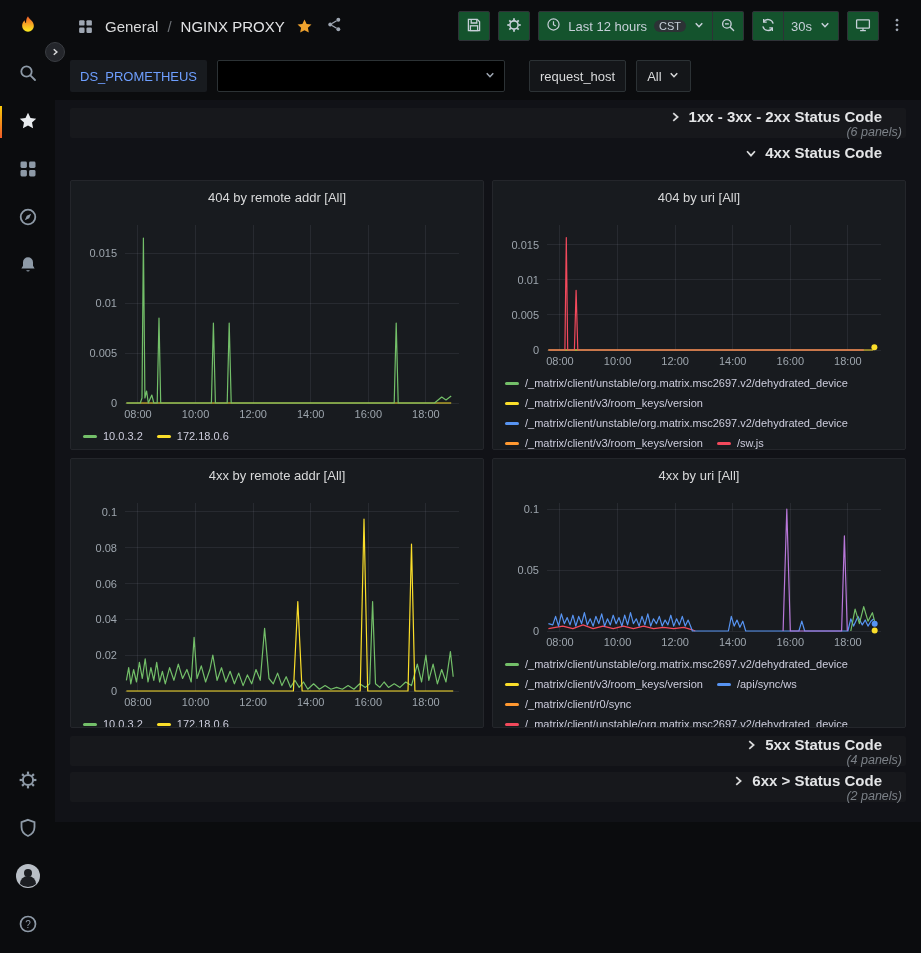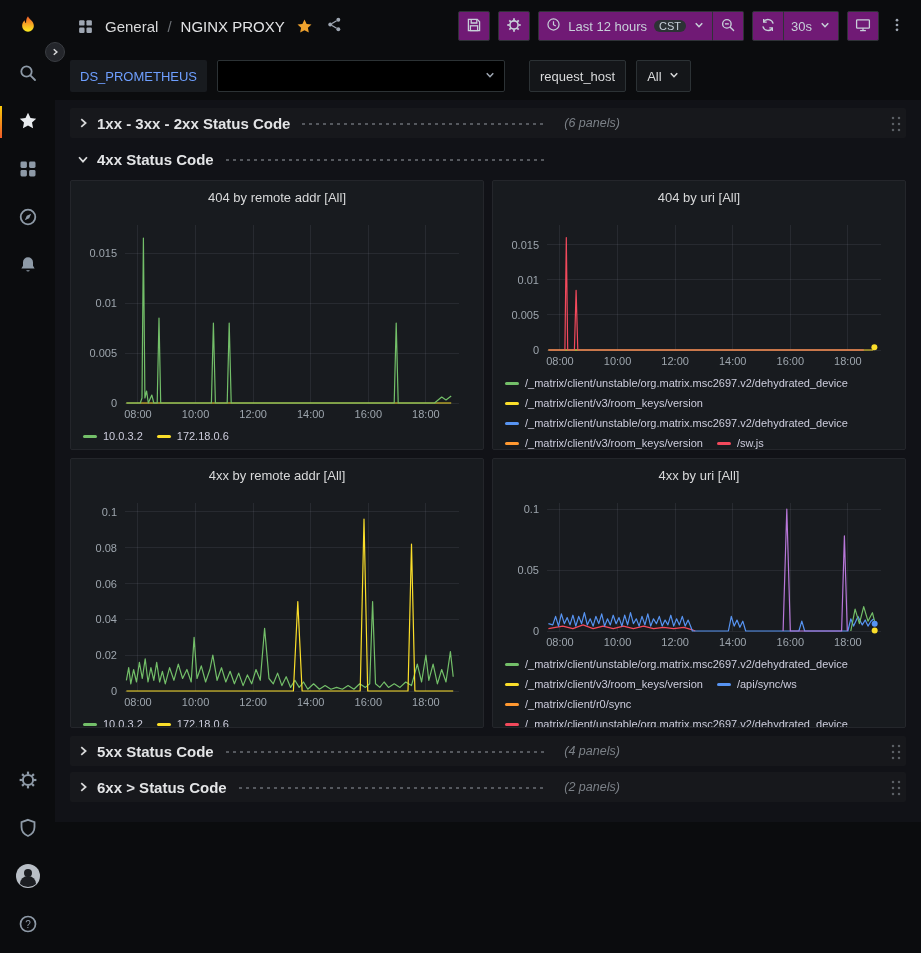--- a/index.html
+++ b/index.html
@@ -42,21 +42,21 @@
   .nav-left { display: flex; align-items: center; gap: 9px; font-size: 15px; text-align: right; }
   .bc-section { color: #d8d9da; font-weight: 400; cursor: pointer; }
   .bc-sep { color: #6e7277; }
   .bc-title { color: #e3e4e6; font-weight: 500; }
   .icon-plain { background: none; border: none; color: #9fa7b3; cursor: pointer; display: inline-flex; align-items: center; justify-content: center; padding: 2px; }
   .star-fav { color: #f0a32e; }
 
   .nav-right { margin-left: auto; display: flex; align-items: center; gap: 8px; }
   .tool-btn {
     height: 30px; min-width: 30px; display: inline-flex; align-items: center; justify-content: center;
-    gap: 7px; background: #701a75; border: 1px solid #2f3237; border-radius: 2px;
+    gap: 7px; background: #14532d; border: 1px solid #2f3237; border-radius: 2px;
     color: #c7d0d9; font-size: 13px; padding: 0 7px; cursor: pointer; white-space: nowrap;
     font-family: "Liberation Sans", sans-serif;
   }
   .btn-group { display: inline-flex; }
   .btn-group .tool-btn:first-child { border-top-right-radius: 0; border-bottom-right-radius: 0; }
   .btn-group .tool-btn:last-child { border-top-left-radius: 0; border-bottom-left-radius: 0; border-left: 0; }
   .tz-chip { background: #2c3235; color: #c7d0d9; font-size: 11px; padding: 0 5px; border-radius: 6px; }
 
   
   .submenu { display: flex; align-items: center; padding: 8px 15px 8px; gap: 10px; }
@@ -70,21 +70,21 @@
   }
   .var-chip {
     height: 32px; padding: 12px 10px; border: 1px solid #2c3235; display: flex; align-items: center;
     gap: 6px; color: #d8d9da; font-size: 13px; border-radius: 2px; background: #141619; cursor: pointer;
   }
   .var-chip.lbl { margin-left: 14px; }
 
   
   .dashboard { background: #111217; padding: 6px 15px 14px; }
 
-  .row-header { display: flex; align-items: center; height: 30px; margin: 2px 0 6px; border-radius: 2px; cursor: pointer; padding: 0 4px; }
+  .row-header { display: flex; align-items: flex-end; height: 30px; margin: 2px 0 6px; border-radius: 2px; cursor: pointer; padding: 0 4px; flex-direction: column; }
   .row-header.collapsed { background: #17181c; }
   .row-left { display: flex; align-items: center; flex: 0 0 58%; min-width: 0; }
   .row-toggle { background: none; border: none; color: #d8d9da; display: flex; align-items: center; cursor: pointer; padding: 0 2px; }
   .row-toggle.open svg { transform: rotate(90deg); }
   .row-title { font-weight: 700; font-size: 15px; color: #e3e4e6; margin-left: 5px; white-space: nowrap; }
   .dots {
     flex: 1; height: 4px; margin: 2px 10px 0;
     background-image: radial-gradient(circle, #55585e 1.2px, transparent 1.4px);
     background-size: 7px 4px; background-repeat: repeat-x;
   }

